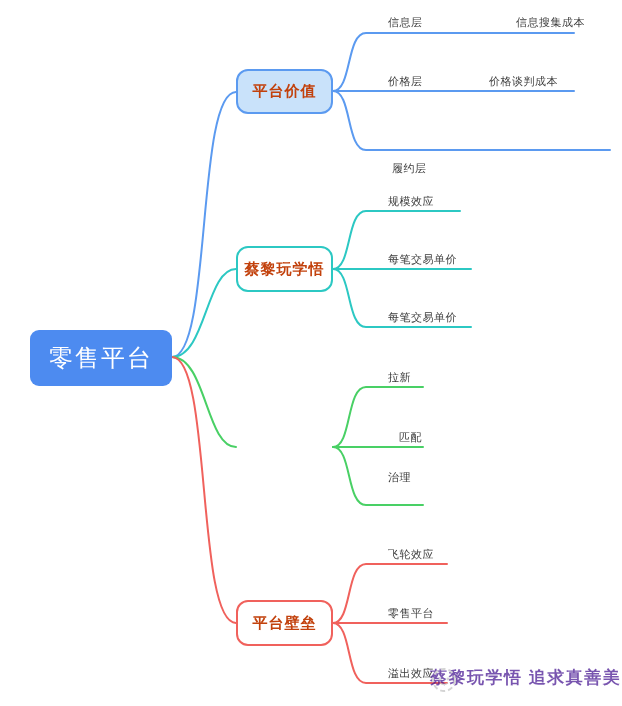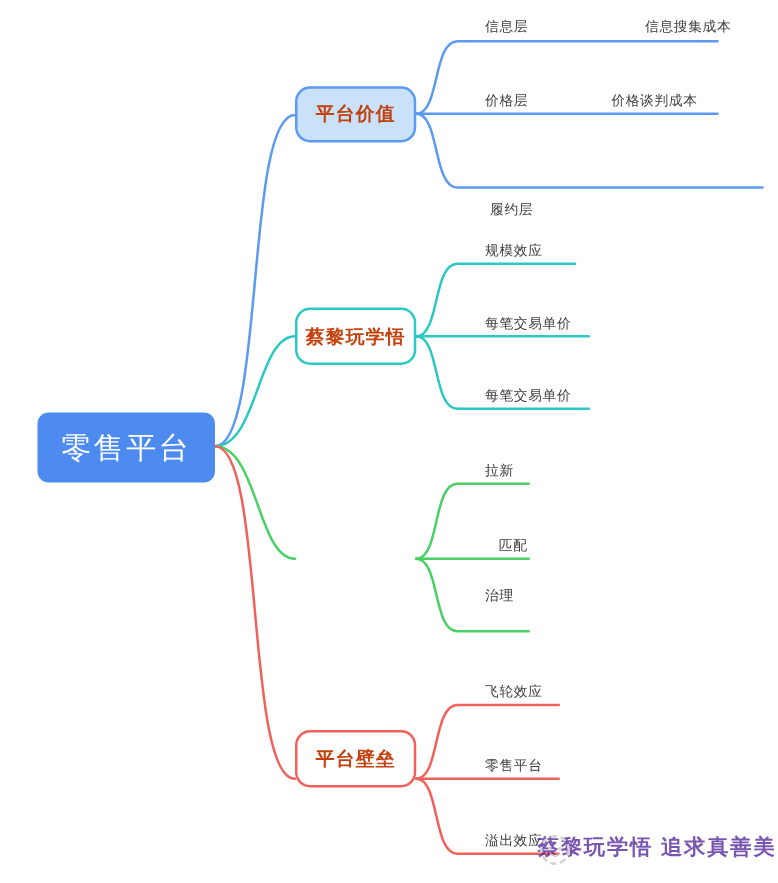--- a/index.html
+++ b/index.html
@@ -28,21 +28,21 @@
     width:97px;height:46px;left:236px;
     background:#ffffff;
     border:2px solid #999;
     border-radius:12px;
     color:#c2410c;font-size:15px;font-weight:bold;
     letter-spacing:1px;
   }
   .bn0{top:69px;height:45px;}
   .bn1{top:246px;}
   .bn2{top:424px;}
-  .bn3{top:584px;text-align:center;}
+  .bn3{top:600px;text-align:center;}
   .leaf{
     position:absolute;
     height:19px;line-height:19px;
     font-size:11px;color:#3d3d3d;
     white-space:nowrap;cursor:pointer;
     letter-spacing:0.5px;
   }
   .watermark{
     position:absolute;left:430px;top:666px;
     display:flex;align-items:center;gap:6px;

